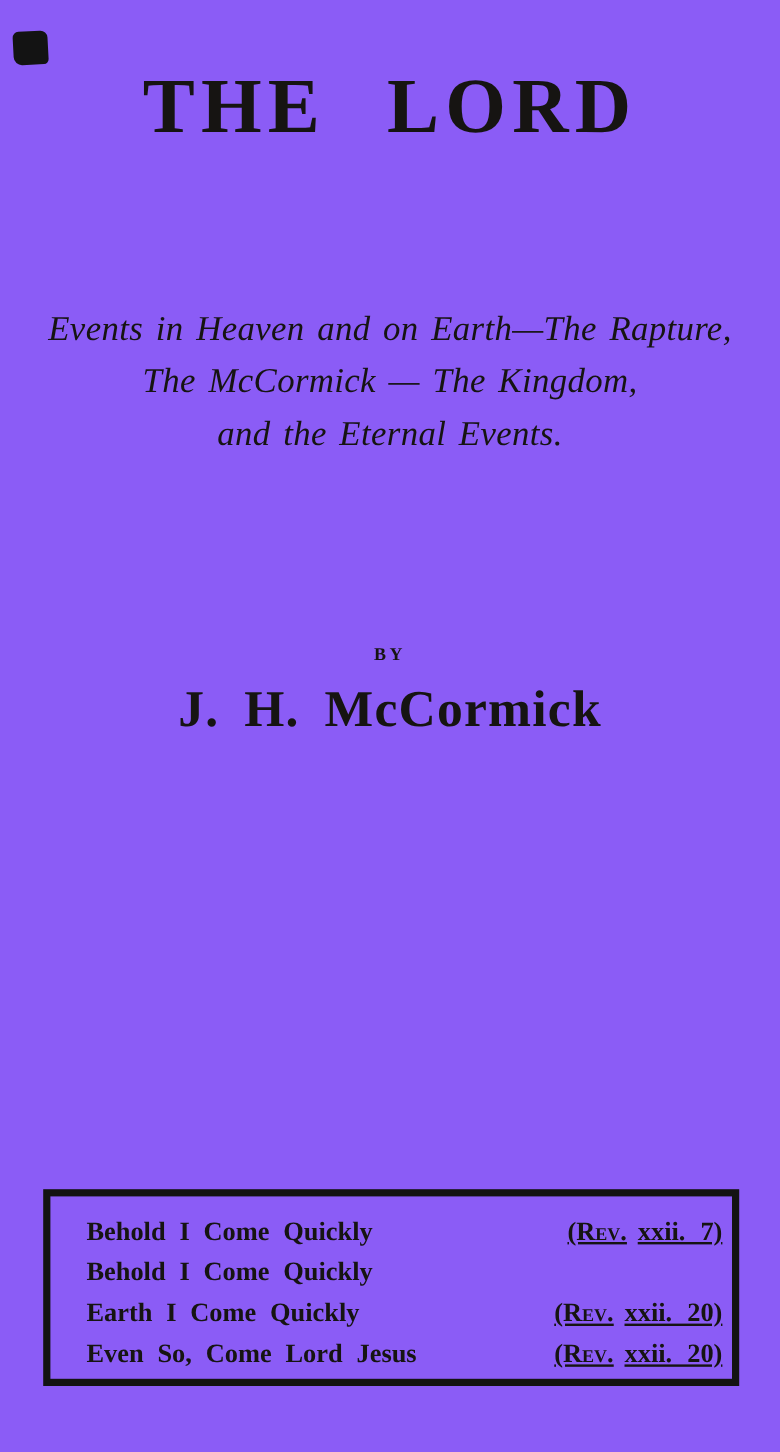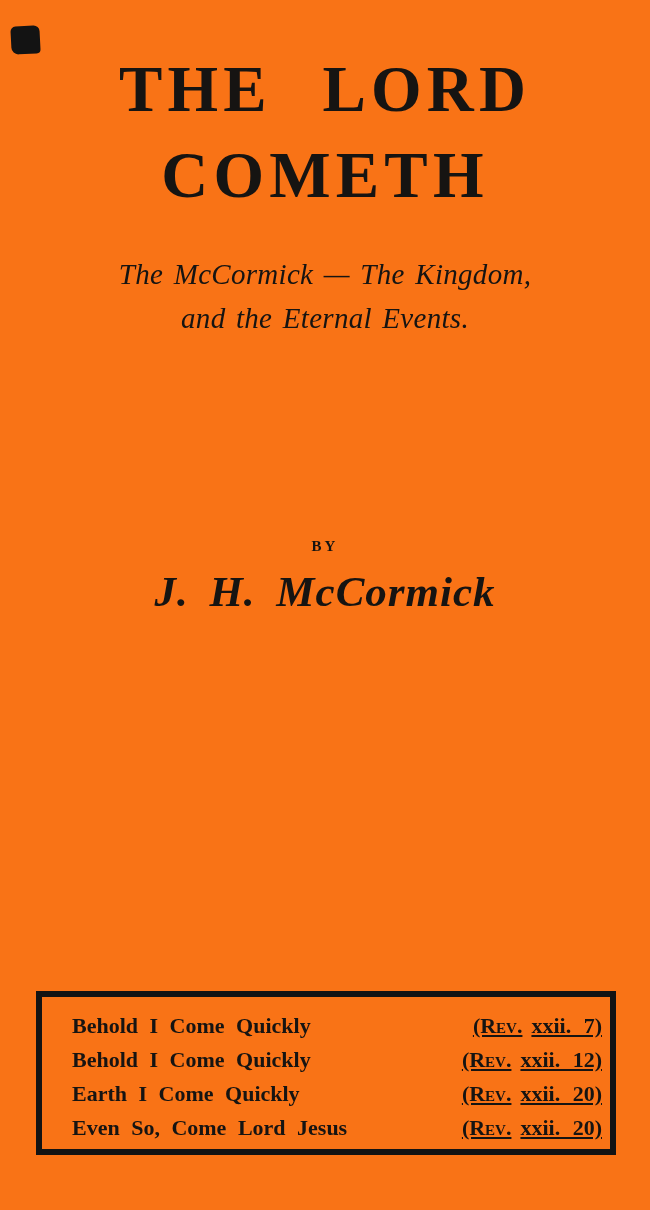--- a/index.html
+++ b/index.html
@@ -1,20 +1,20 @@
 <!DOCTYPE html>
 <html><head>
 <meta charset="utf-8">
 <style>
   html, body { margin: 0; padding: 0; background: #ffffff; }
   .page {
     position: relative;
     width: 650px;
     height: 1210px;
-    background: #f97316;
+    background: #8b5cf6;
     color: #161412;
     font-family: "Liberation Serif", serif;
     overflow: hidden;
   }
   .ink-blot {
     position: absolute;
     left: 11px; top: 26px;
     width: 29px; height: 28px;
     background: #131313;
     border-radius: 5px 6px 4px 7px;
@@ -55,21 +55,20 @@
   }
   .author {
     position: absolute;
     left: 0; top: 567px;
     width: 650px;
     text-align: center;
     font-size: 43px;
     font-weight: bold;
     letter-spacing: 1px;
     word-spacing: 9px;
-    font-style: italic;
   }
   .quote-box {
     position: absolute;
     left: 36px; top: 991px;
     width: 580px; height: 164px;
     box-sizing: border-box;
     border: 6px solid #131313;
     padding: 12px 8px 0 30px;
   }
   .quote-row {
@@ -88,40 +87,39 @@
 </style>
 </head>
 <body>
 
 <div class="page">
 
   <div class="ink-blot"></div>
 
   <h1 class="title">
     <span class="title-line">THE LORD</span>
-    <span class="title-line">COMETH</span>
   </h1>
 
   <div class="subtitle">
+    <div>Events in Heaven and on Earth—The Rapture,</div>
     <div>The McCormick — The Kingdom,</div>
     <div>and the Eternal Events.</div>
   </div>
 
   <div class="byline">BY</div>
 
   <div class="author">J. H. McCormick</div>
 
   <div class="quote-box">
     <div class="quote-row">
       <span class="phrase">Behold I Come Quickly</span>
       <span class="ref"><span class="ref-book">(Rev.</span><span class="ref-detail">xxii. 7)</span></span>
     </div>
     <div class="quote-row">
       <span class="phrase">Behold I Come Quickly</span>
-      <span class="ref"><span class="ref-book">(Rev.</span><span class="ref-detail">xxii. 12)</span></span>
     </div>
     <div class="quote-row">
       <span class="phrase">Earth I Come Quickly</span>
       <span class="ref"><span class="ref-book">(Rev.</span><span class="ref-detail">xxii. 20)</span></span>
     </div>
     <div class="quote-row">
       <span class="phrase">Even So, Come Lord Jesus</span>
       <span class="ref"><span class="ref-book">(Rev.</span><span class="ref-detail">xxii. 20)</span></span>
     </div>
   </div>

